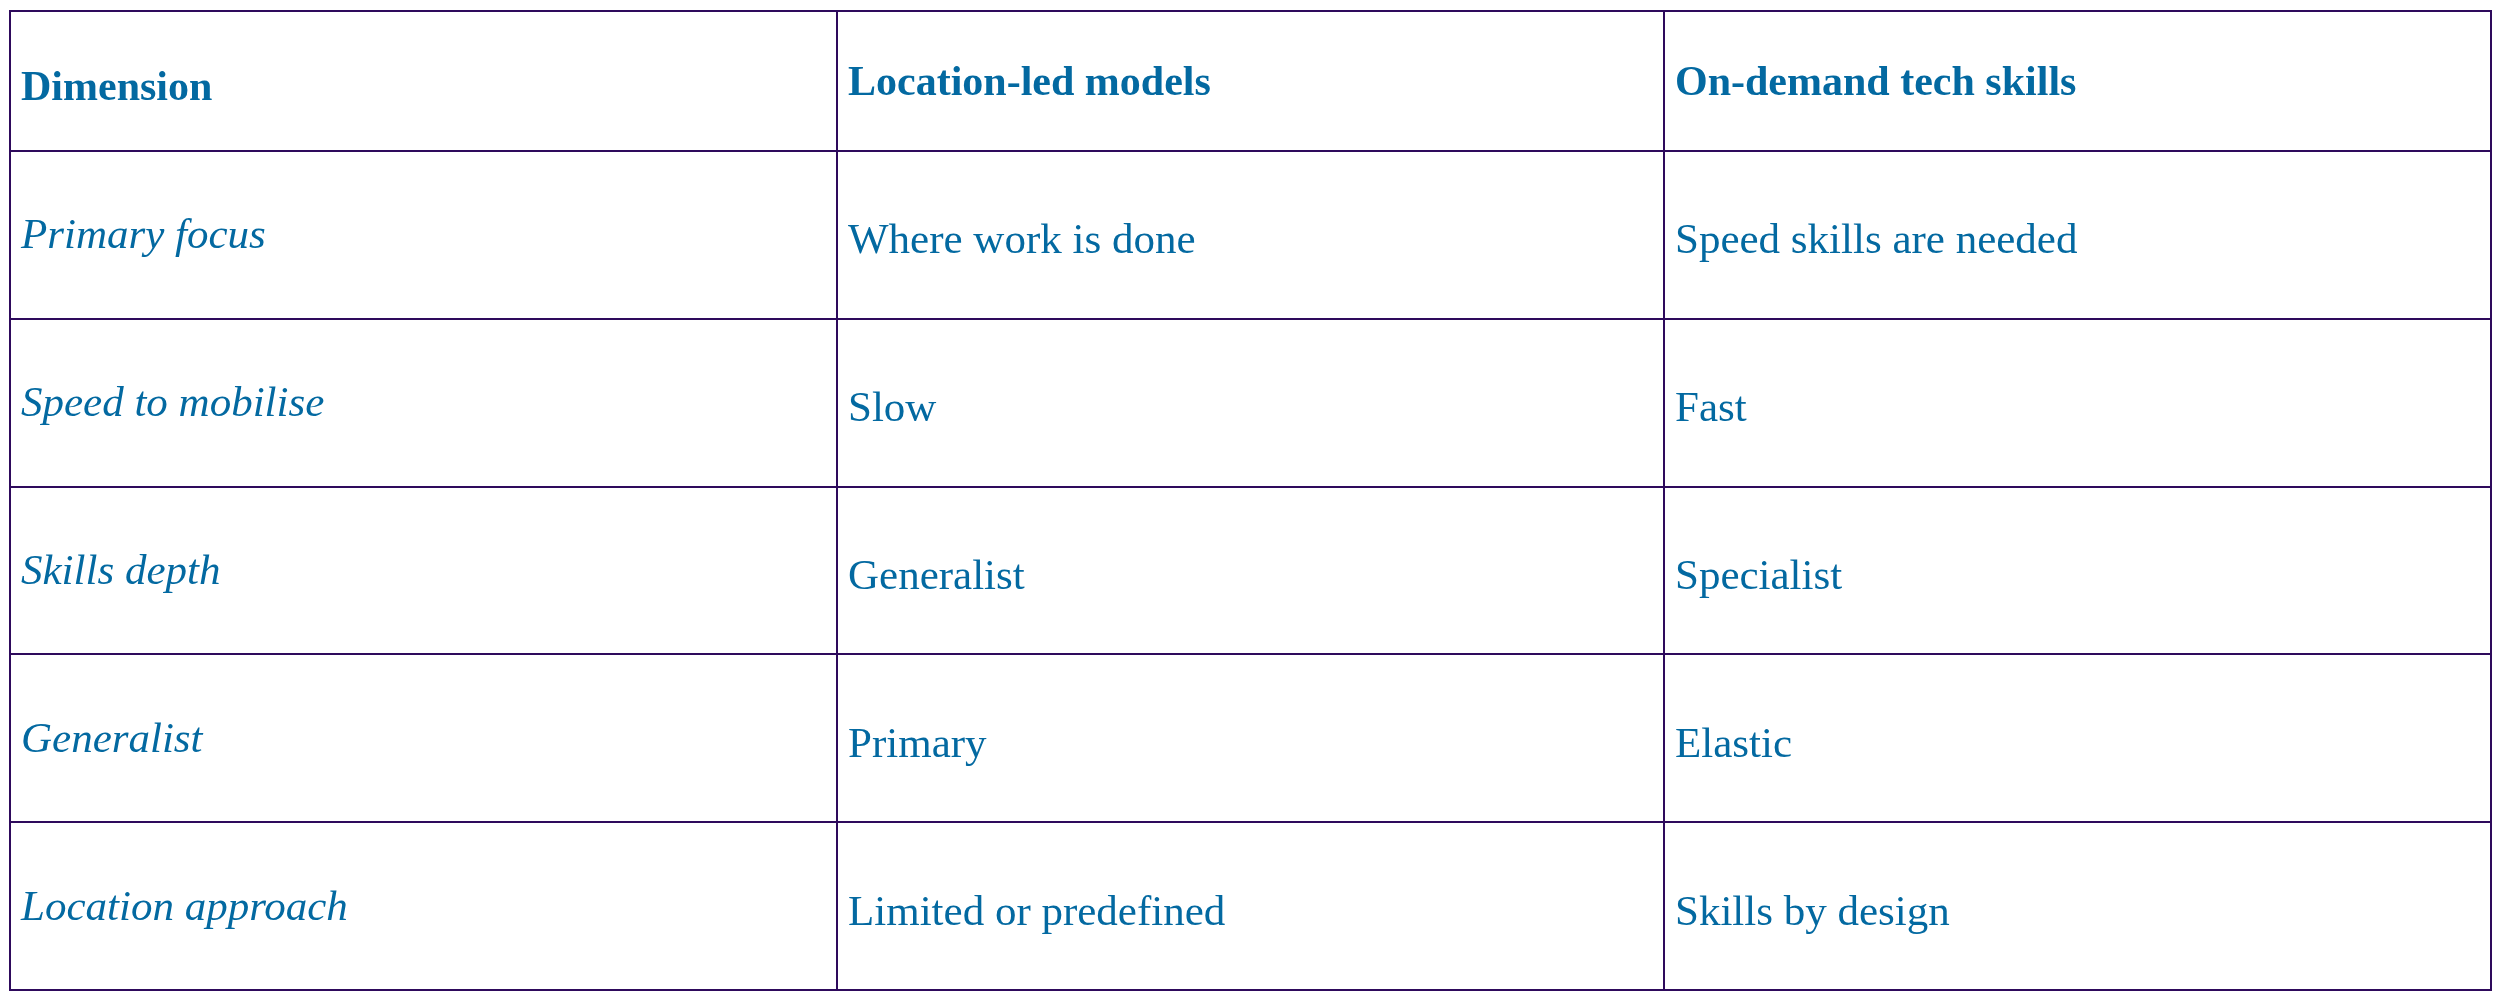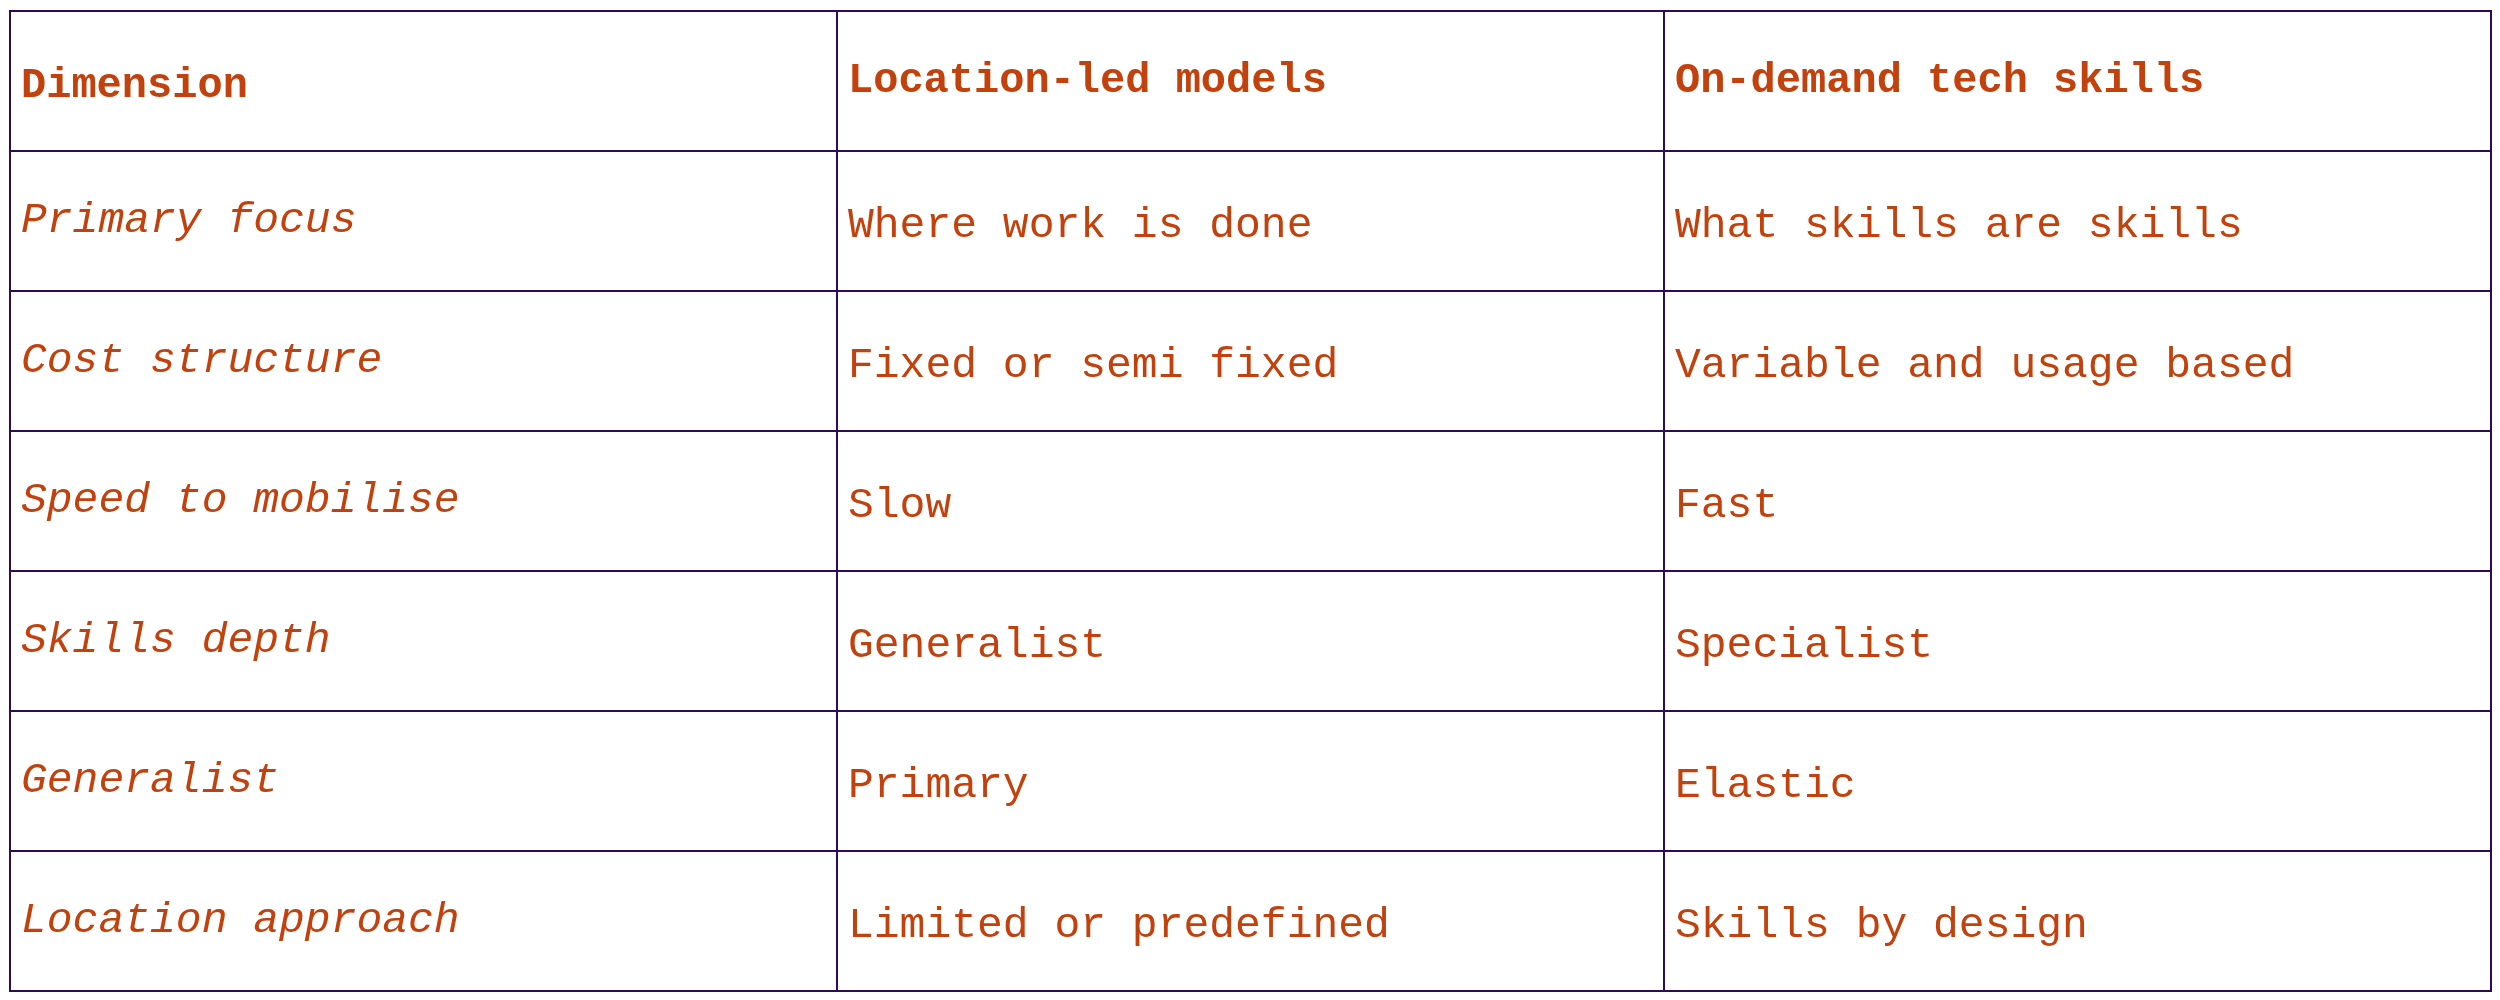--- a/index.html
+++ b/index.html
@@ -1,22 +1,22 @@
 <!DOCTYPE html>
 <html><head>
   <meta charset="utf-8">
   <style>
     html, body { margin: 0; padding: 0; background: #ffffff; }
     body { width: 2500px; height: 1000px; position: relative; overflow: hidden; }
     .tbl {
       position: absolute; left: 9px; top: 10px;
       width: 2481px; height: 981px;
       border-collapse: collapse; table-layout: fixed;
-      color: #c2410c;
-      font-family: Liberation Mono, monospace;
+      color: #0369a1;
+      font-family: Liberation Serif, serif;
     }
     .tbl td, .tbl th {
       border: 2px solid #2e0a5c;
       padding: 0 0 0 10px;
       height: 140px;
       text-align: left;
       box-sizing: border-box;
       white-space: nowrap;
     }
     .tbl th {
@@ -53,26 +53,21 @@
     <tr>
       <th class="first">Dimension</th>
       <th>Location-led models</th>
       <th>On-demand tech skills</th>
     </tr>
   </thead>
   <tbody>
     <tr>
       <td class="dim">Primary focus</td>
       <td class="val">Where work is done</td>
-      <td class="val">What skills are skills</td>
-    </tr>
-    <tr>
-      <td class="dim">Cost structure</td>
-      <td class="val">Fixed or semi fixed</td>
-      <td class="val">Variable and usage based</td>
+      <td class="val">Speed skills are needed</td>
     </tr>
     <tr>
       <td class="dim">Speed to mobilise</td>
       <td class="val">Slow</td>
       <td class="val">Fast</td>
     </tr>
     <tr>
       <td class="dim">Skills depth</td>
       <td class="val">Generalist</td>
       <td class="val">Specialist</td>

